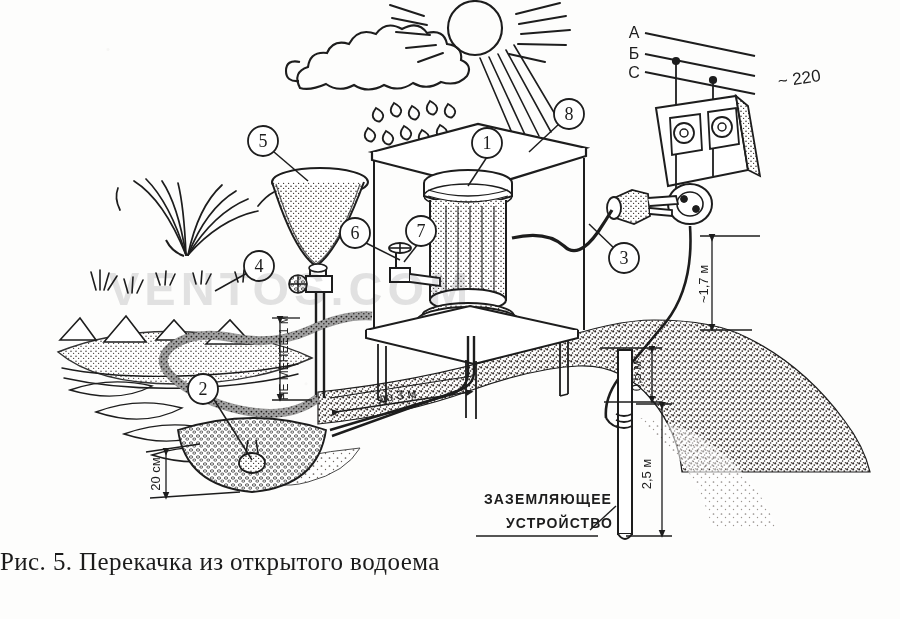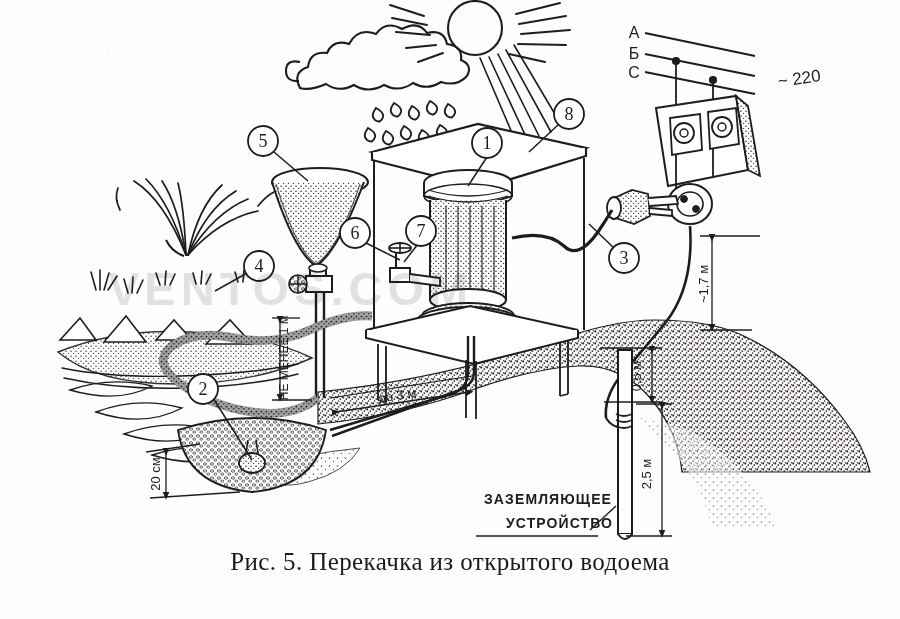--- a/index.html
+++ b/index.html
@@ -31,21 +31,20 @@
   }
   #figure-svg {
     position: absolute;
     left: 0; top: 0;
   }
   .caption {
     position: absolute;
     left: 0;
     top: 548px;
     width: 900px;
-    text-align: center;
     font-size: 25px;
     color: #1b1b1b;
     letter-spacing: .4px;
     font-family: "Liberation Serif", serif;
   }
   .watermark {
     position: absolute;
     left: 108px;
     top: 261px;
     width: 560px;

